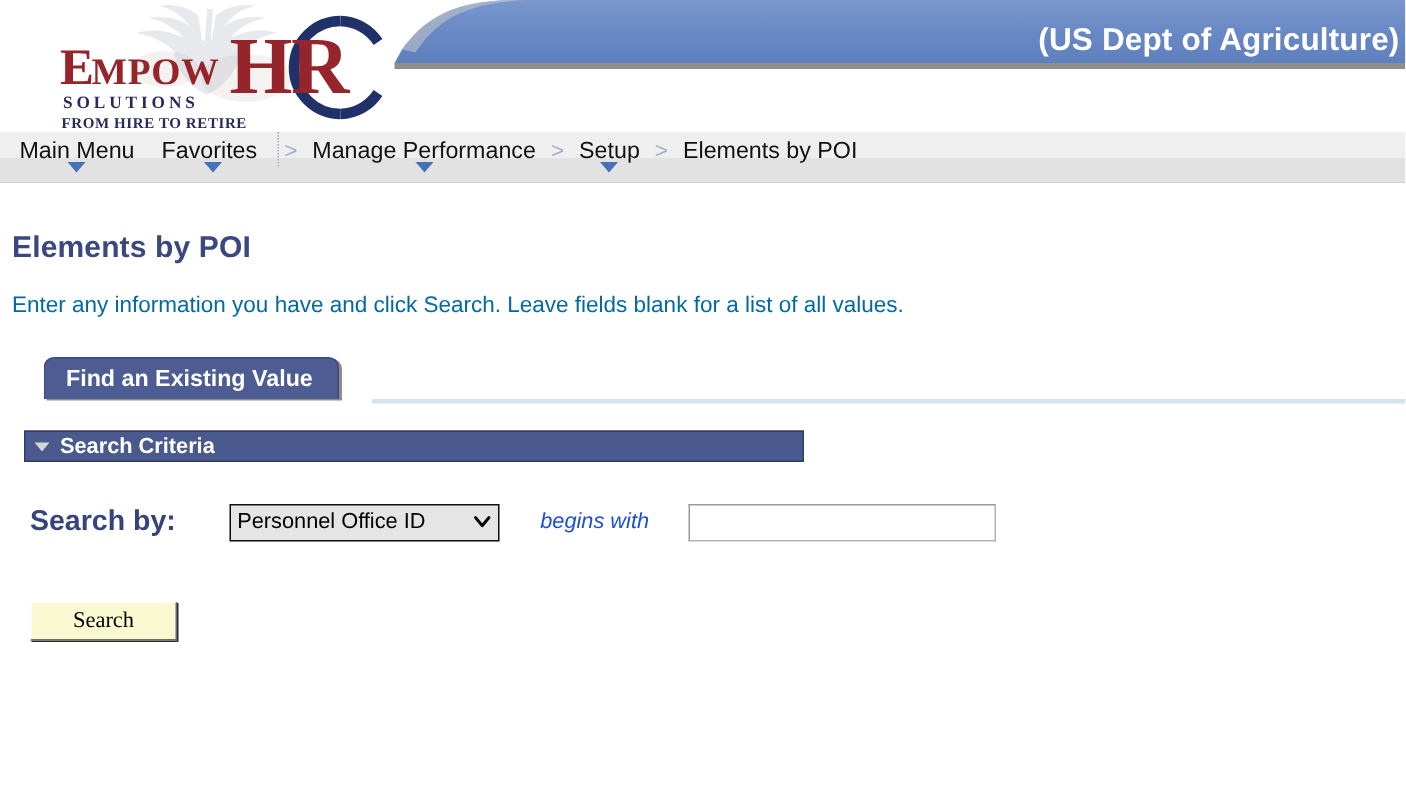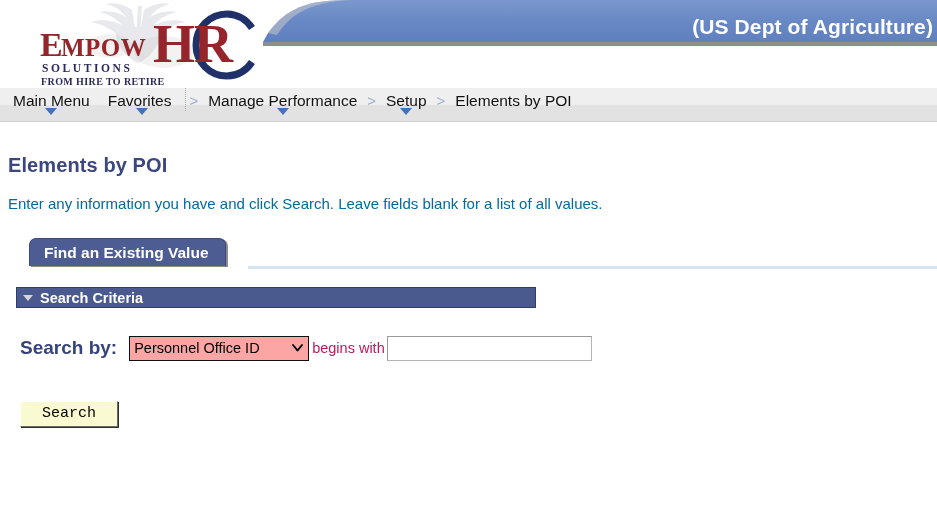--- a/index.html
+++ b/index.html
@@ -187,57 +187,59 @@
     line-height: 14px;
     font-family: "Liberation Sans", sans-serif;
   }
 
   
   .search-row {
     margin: 27px 0 0 12px;
     display: flex;
     align-items: center;
     height: 26px;
+    gap: 24px;
   }
   .search-by-label {
     font-size: 19px;
     font-weight: bold;
     color: #37447c;
     font-family: "Liberation Sans", sans-serif;
     margin-right: 12px;
     white-space: nowrap;
   }
   .field-select {
     width: 180px;
     height: 25px;
     font-size: 14.5px;
     font-family: "Liberation Sans", sans-serif;
     color: #000000;
-    background: #fca5a5;
+    background: #e5e5e5;
     border: 1px solid #111111;
     box-sizing: border-box;
     padding: 0 20px 0 4px;
     line-height: 23px;
     position: relative;
     white-space: nowrap;
     overflow: hidden;
   }
   .select-chevron {
     position: absolute;
     right: 4px;
     top: 4px;
     width: 13px;
     height: 13px;
   }
   .op-label {
     font-size: 14.5px;
-    color: #be185d;
+    color: #1d4ed8;
     font-family: "Liberation Sans", sans-serif;
     margin: 0 2px 0 3px;
     white-space: nowrap;
+    font-style: italic;
   }
   .value-input {
     width: 205px;
     height: 25px;
     box-sizing: border-box;
     background: #ffffff;
     border: 1px solid #b4b4b4;
     border-top-color: #9a9a9a;
     border-left-color: #9a9a9a;
     font-size: 14px;
@@ -256,21 +258,21 @@
   .search-button {
     width: 98px;
     height: 26px;
     background: #fafad2;
     border: 1px solid #ffffff;
     border-right-color: #6b6b6b;
     border-bottom-color: #6b6b6b;
     box-shadow: 1px 1px 0 #2e2e2e;
     font-size: 15px;
     color: #000000;
-    font-family: Liberation Mono, monospace;
+    font-family: Liberation Serif, serif;
     text-align: center;
     line-height: 24px;
     box-sizing: border-box;
     cursor: pointer;
     padding: 0;
   }
   .adv-link {
     margin-left: 20px;
     font-size: 15.5px;
     color: #2222cc;

